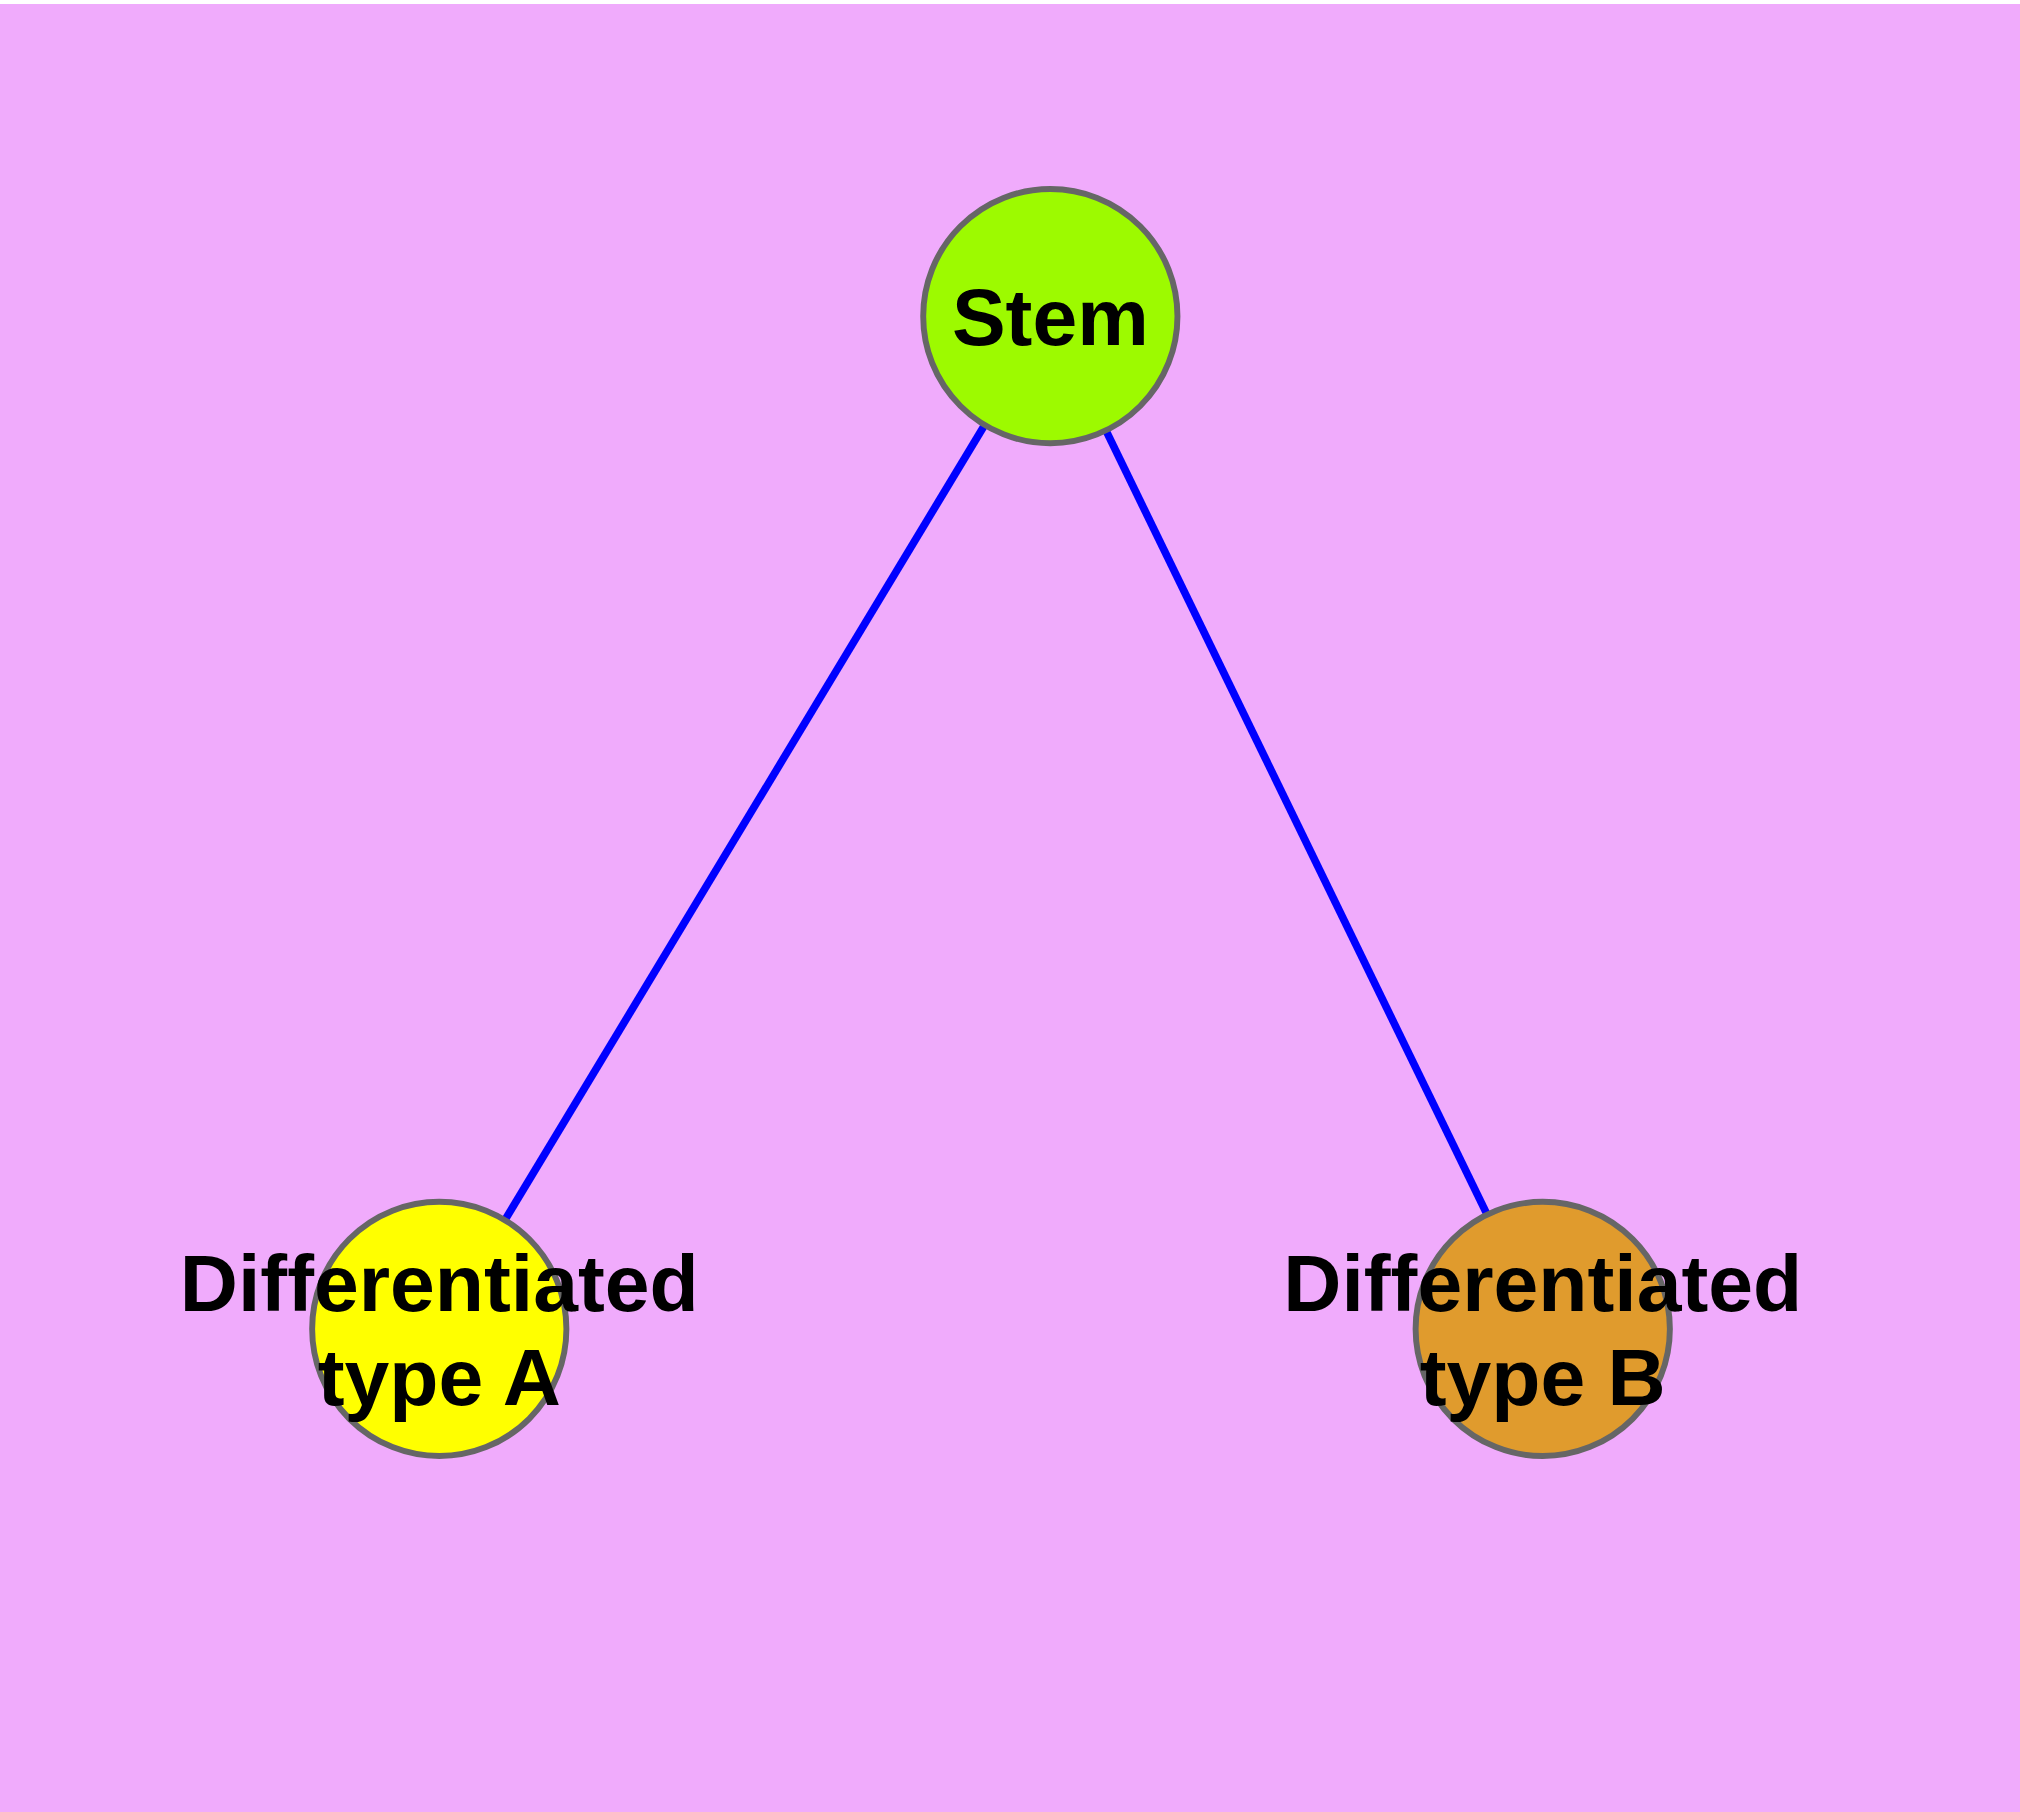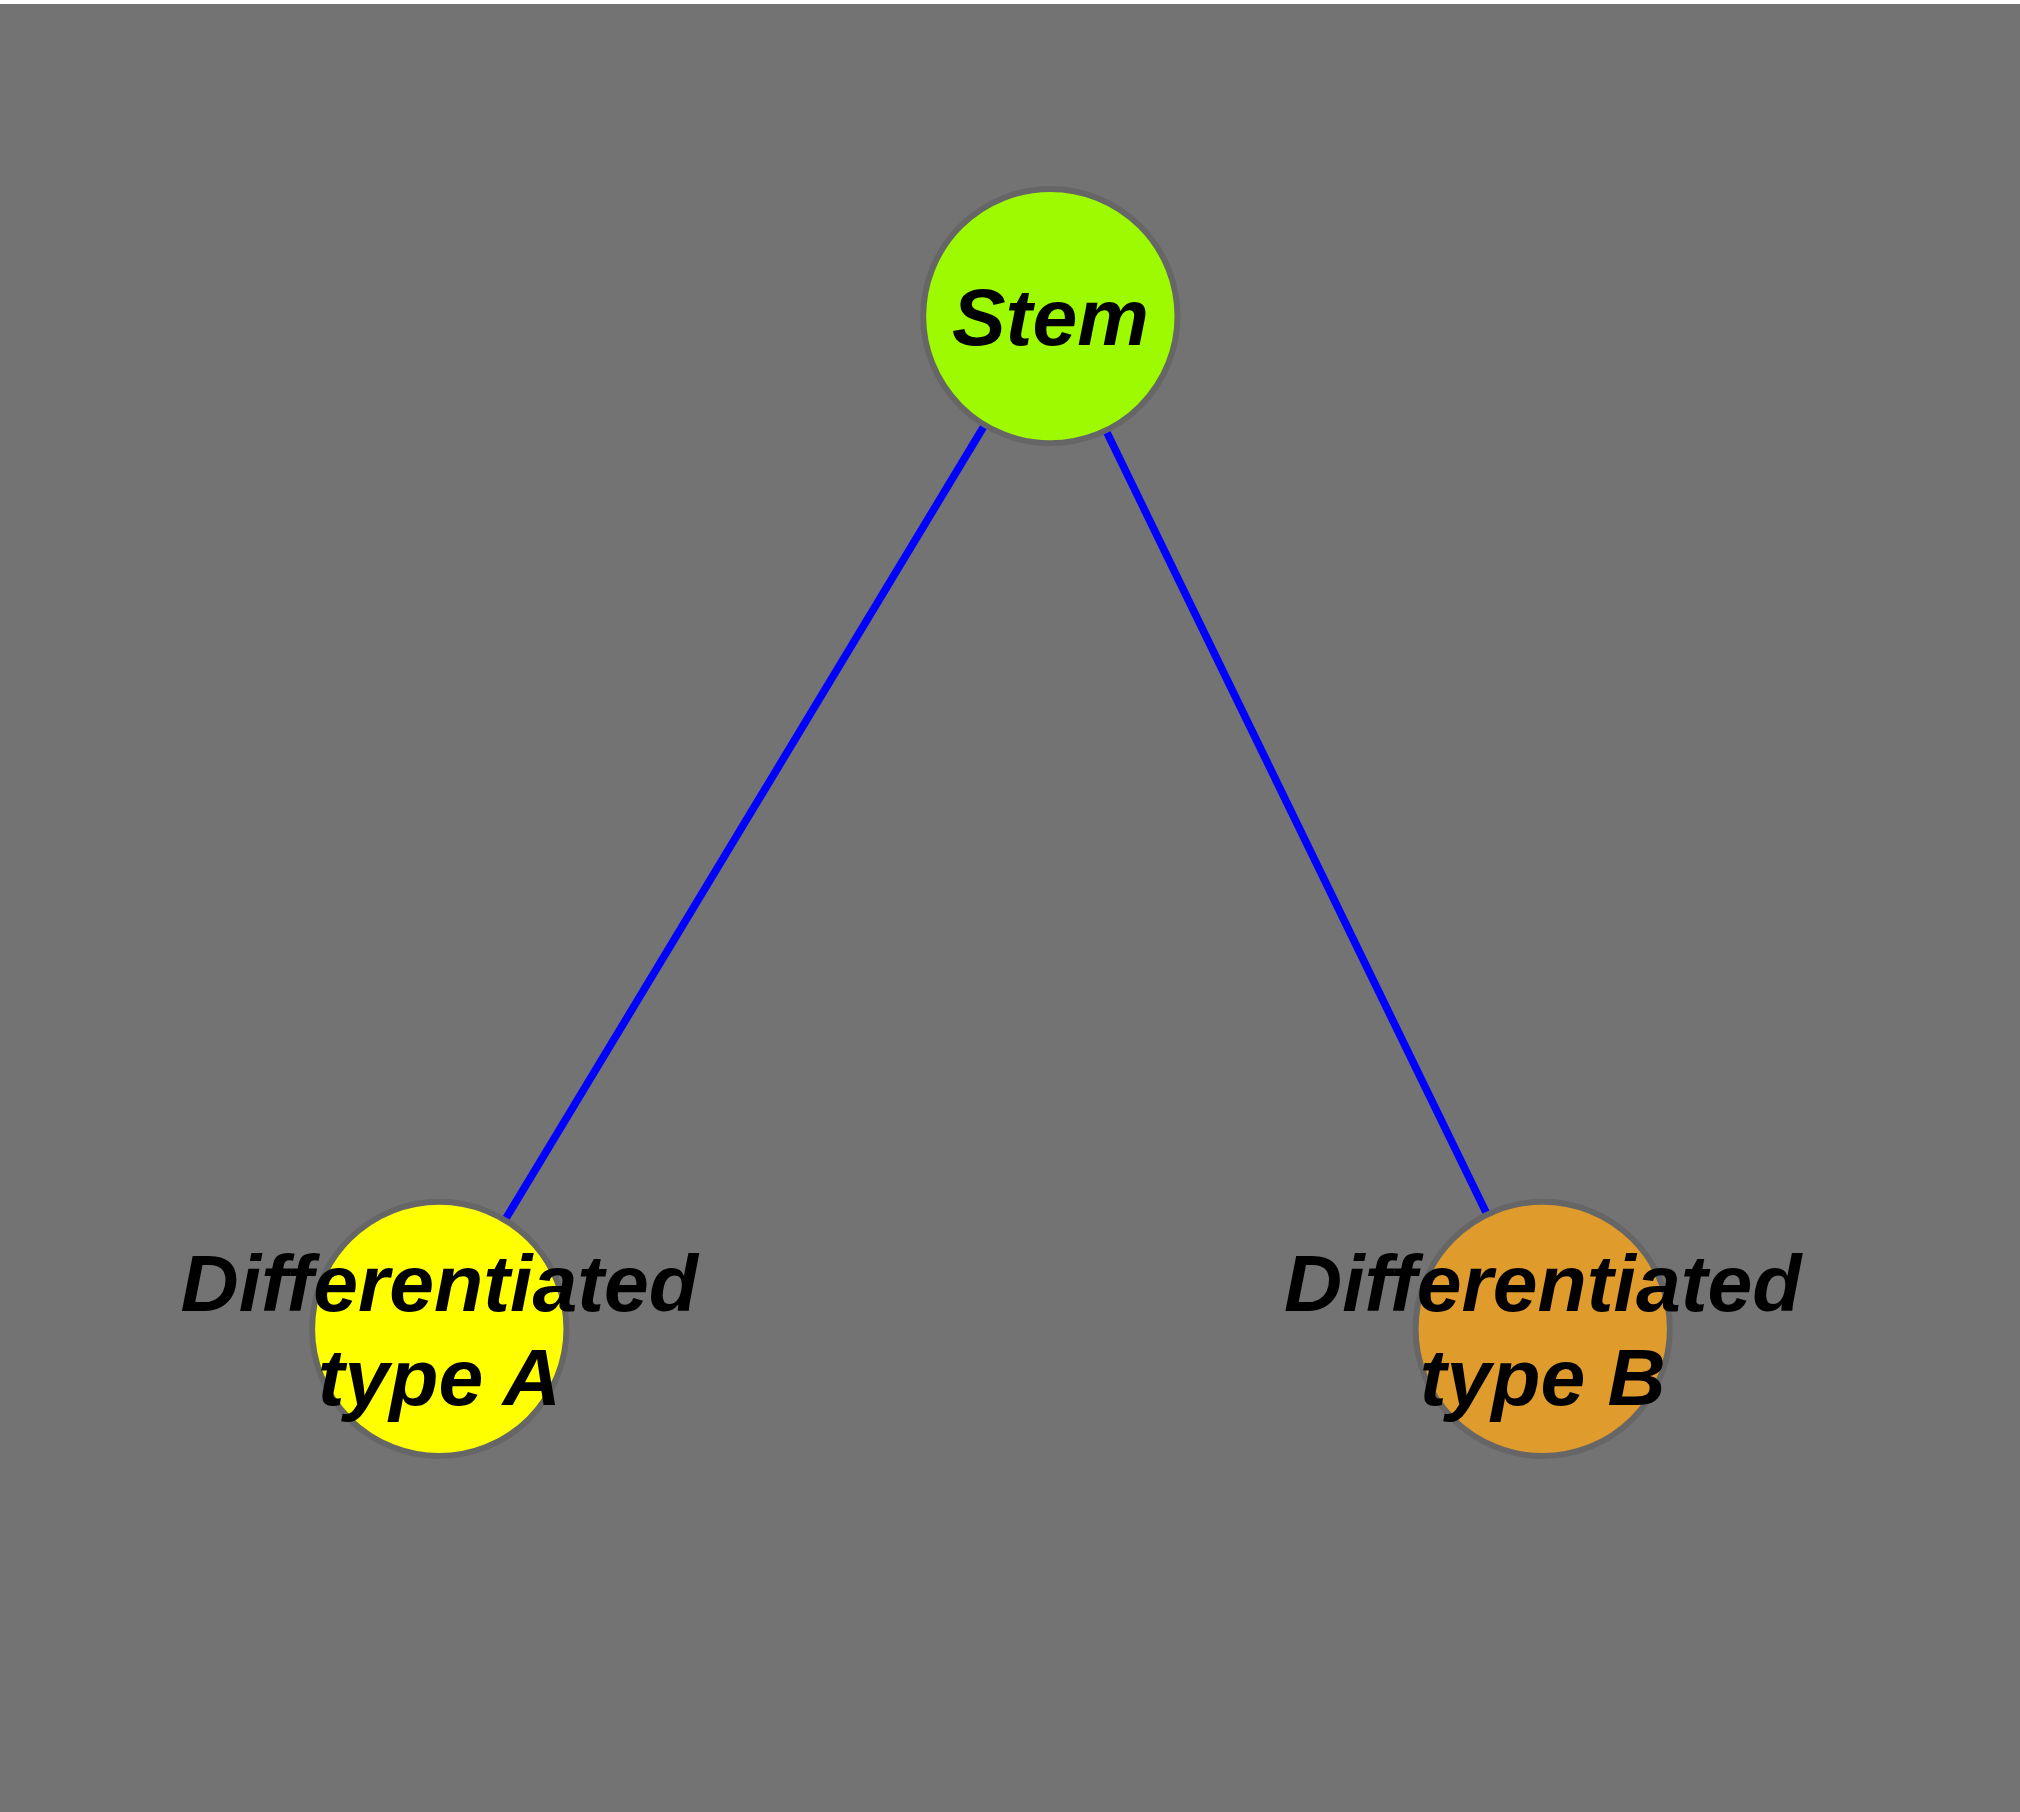--- a/index.html
+++ b/index.html
@@ -41,21 +41,21 @@
     top: 0;
     left: 0;
     width: 2021px;
     height: 4.2px;
     background: #ffffff;
   }
 </style>
 </head>
 <body>
 
-<div id="canvas" style="background: #737373; font-style: italic;">
+<div id="canvas" style="background: #f0abfc;">
   <div class="top-strip"></div>
 
   <svg id="graph-svg" viewBox="0 0 2384 2138" xmlns="http://www.w3.org/2000/svg">
 
     <g id="edges-group">
         <line x1="1161.509763698025" y1="501.4338867973094" x2="595.490236301975" y2="1439.5661132026905" stroke="#0000ff" stroke-width="9"></line>
         <line x1="1304.5877833154352" y1="507.9008624129865" x2="1754.4122166845648" y2="1433.0991375870135" stroke="#0000ff" stroke-width="9"></line>
       </g>
     <g id="nodes-group">
         <circle cx="1239" cy="373" r="150" fill="#9dfa00" stroke="#666666" stroke-width="7"></circle>

